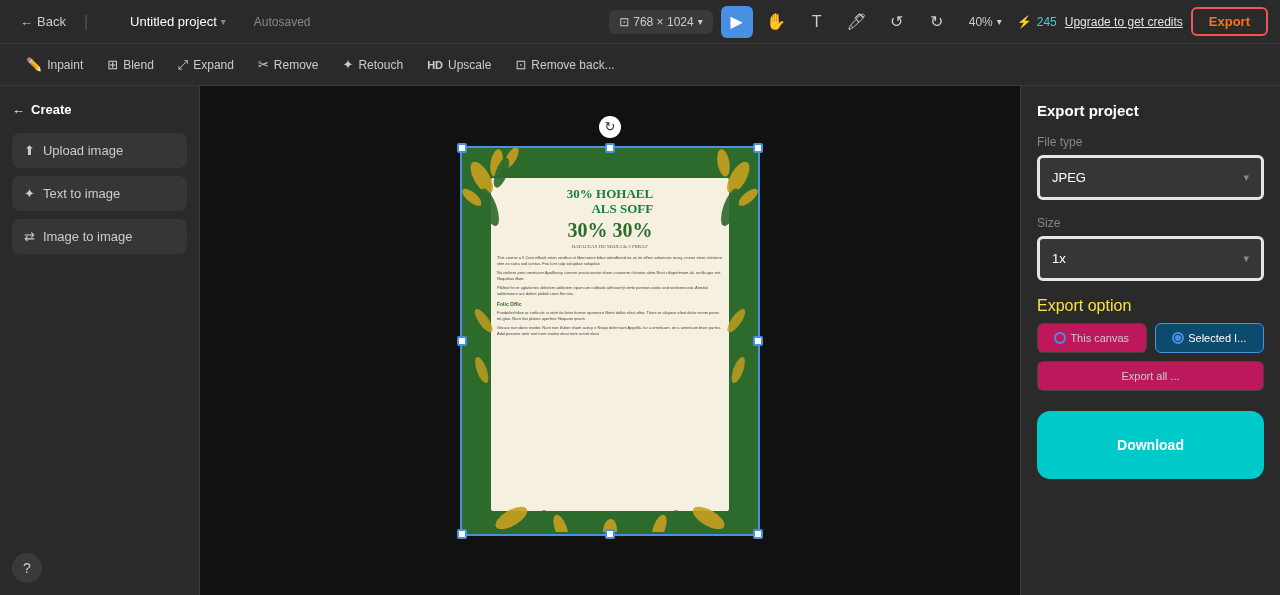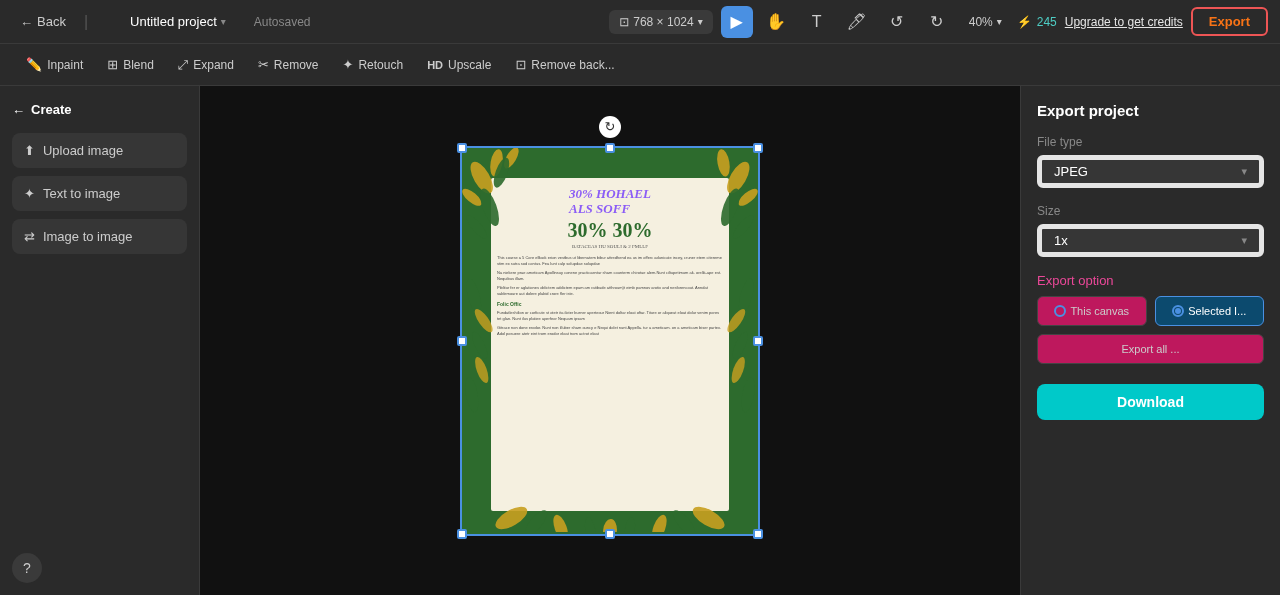--- a/index.html
+++ b/index.html
@@ -292,26 +292,25 @@
       display: flex;
       flex-direction: column;
       align-items: center;
       padding: 8px 6px;
       border-radius: 2px;
     }
 
     .poster-title {
       font-size: 13px;
       font-weight: 900;
-      color: #8b5cf6;
-      text-align: left;
+      color: #15803d;
+      text-align: right;
       line-height: 1.2;
       font-family: serif;
       margin-bottom: 2px;
-      font-style: italic;
     }
 
     .poster-percent {
       font-size: 20px;
       font-weight: 900;
       color: #2d6b2d;
       text-align: center;
       font-family: serif;
     }
 
@@ -358,32 +357,32 @@
     .panel-section-label {
       font-size: 12px;
       color: #888;
       margin-bottom: 6px;
     }
     .dropdown {
       display: flex;
       align-items: center;
       justify-content: space-between;
       background: #363636;
-      border: 5px solid #e5e5e5;
+      border: 3px solid #e5e5e5;
       border-radius: 6px;
-      padding: 4px 12px;
+      padding: 12px 12px;
       font-size: 13px;
       color: #fff;
       cursor: pointer;
     }
     .dropdown-arrow { font-size: 11px; color: #888; }
 
     .export-option-label {
-      font-size: 13px;
-      color: #ec4899;
+      font-size: 16px;
+      color: #fde047;
       margin-bottom: 8px;
     }
 
     .export-options {
       display: flex;
       gap: 8px;
     }
     .option-btn {
       flex: 1;
       padding: 8px 6px;
@@ -422,24 +421,24 @@
       background: #4a90e2;
     }
 
     .export-options-row2 {
       display: flex;
       gap: 8px;
     }
 
     .download-btn {
       width: 100%;
-      padding: 10px;
+      padding: 26px;
       background: #00c9c9;
       border: none;
-      border-radius: 8px;
+      border-radius: 13px;
       font-size: 14px;
       font-weight: 600;
       color: #fff;
       cursor: pointer;
       margin-top: 4px;
     }
   </style>
 </head>
 <body>
 

